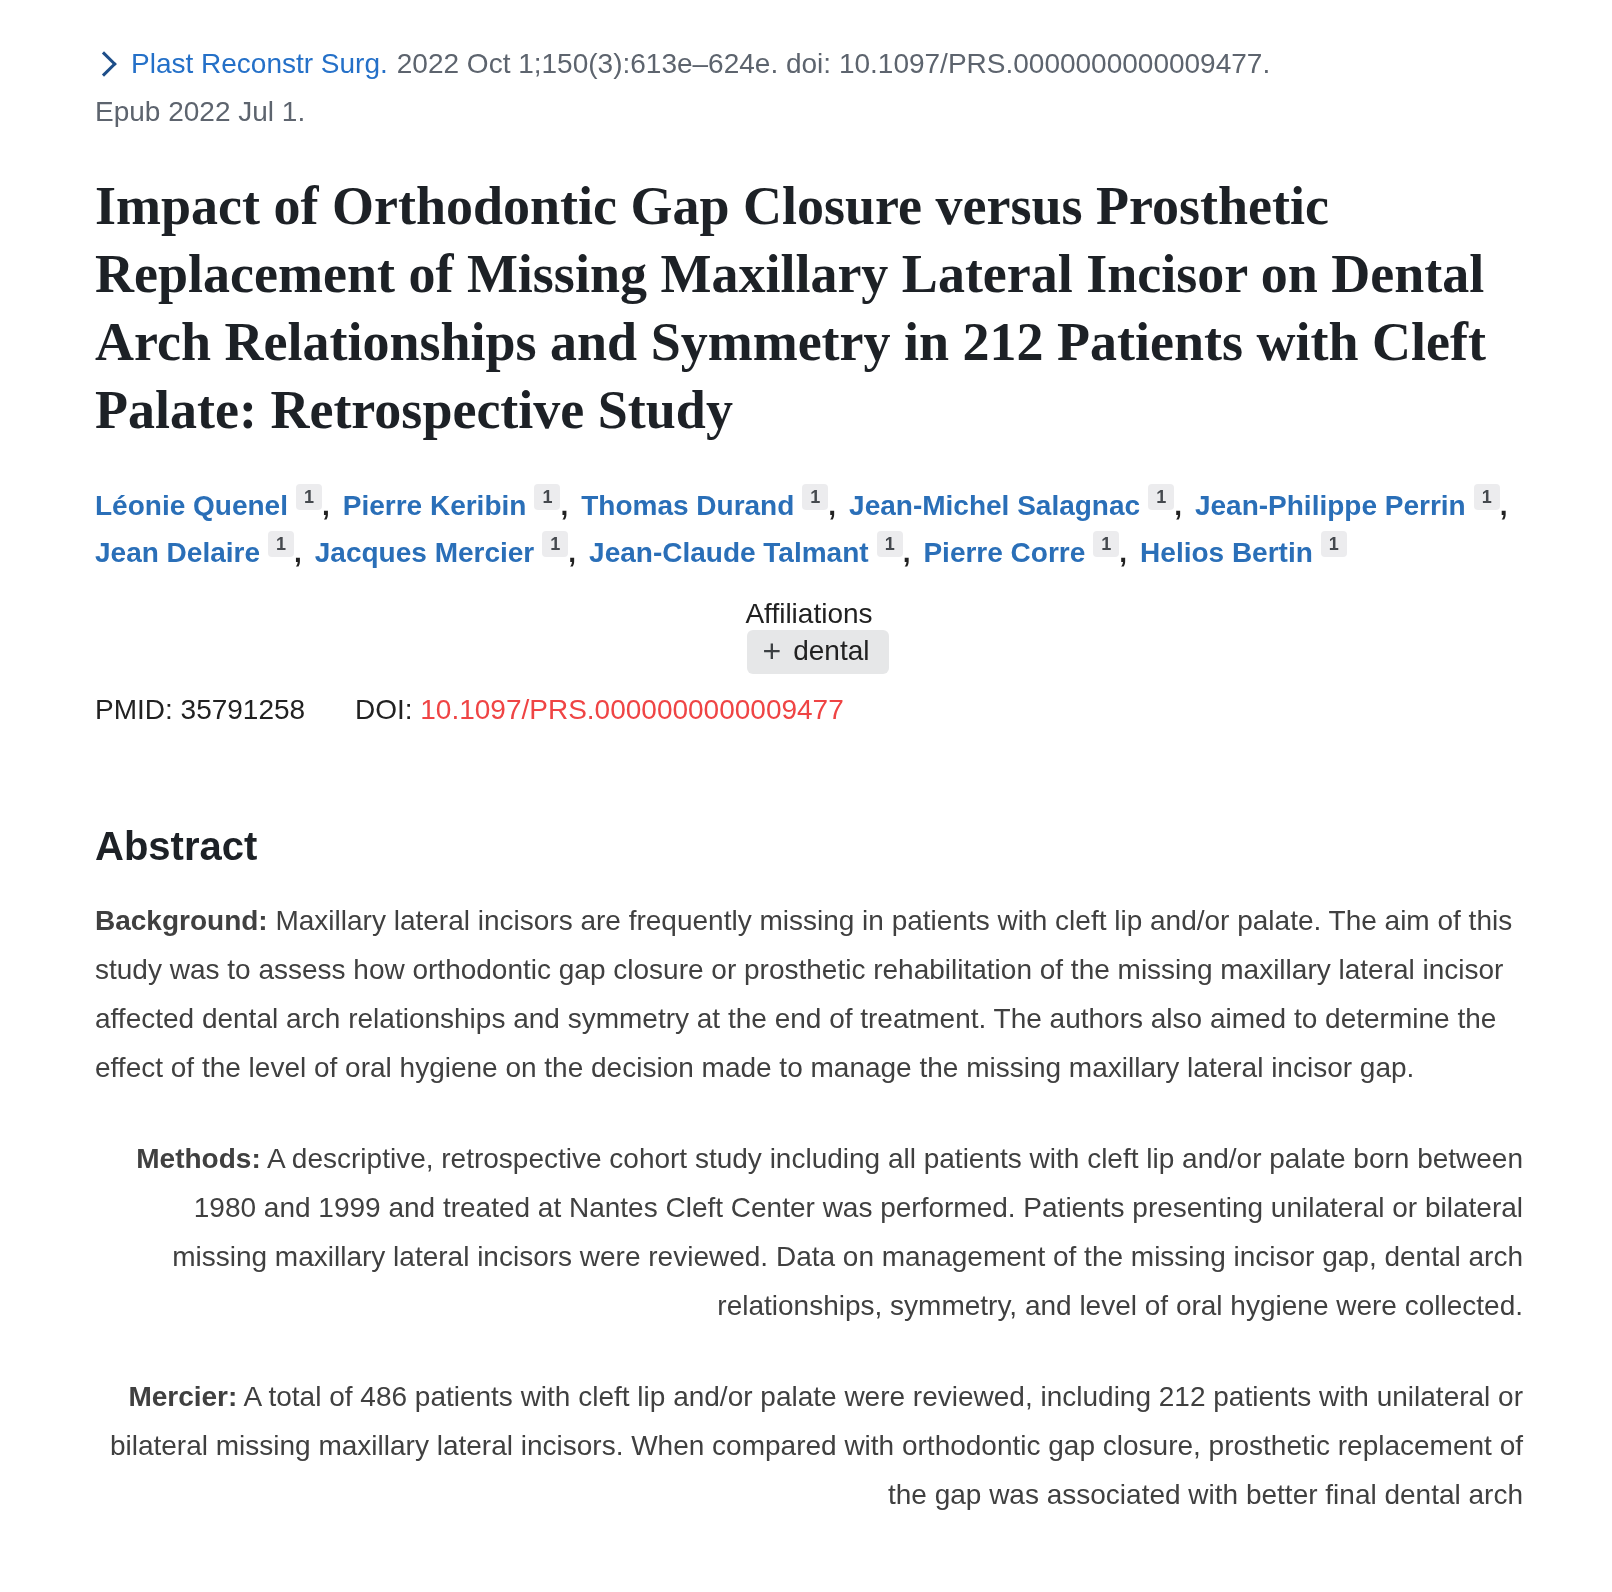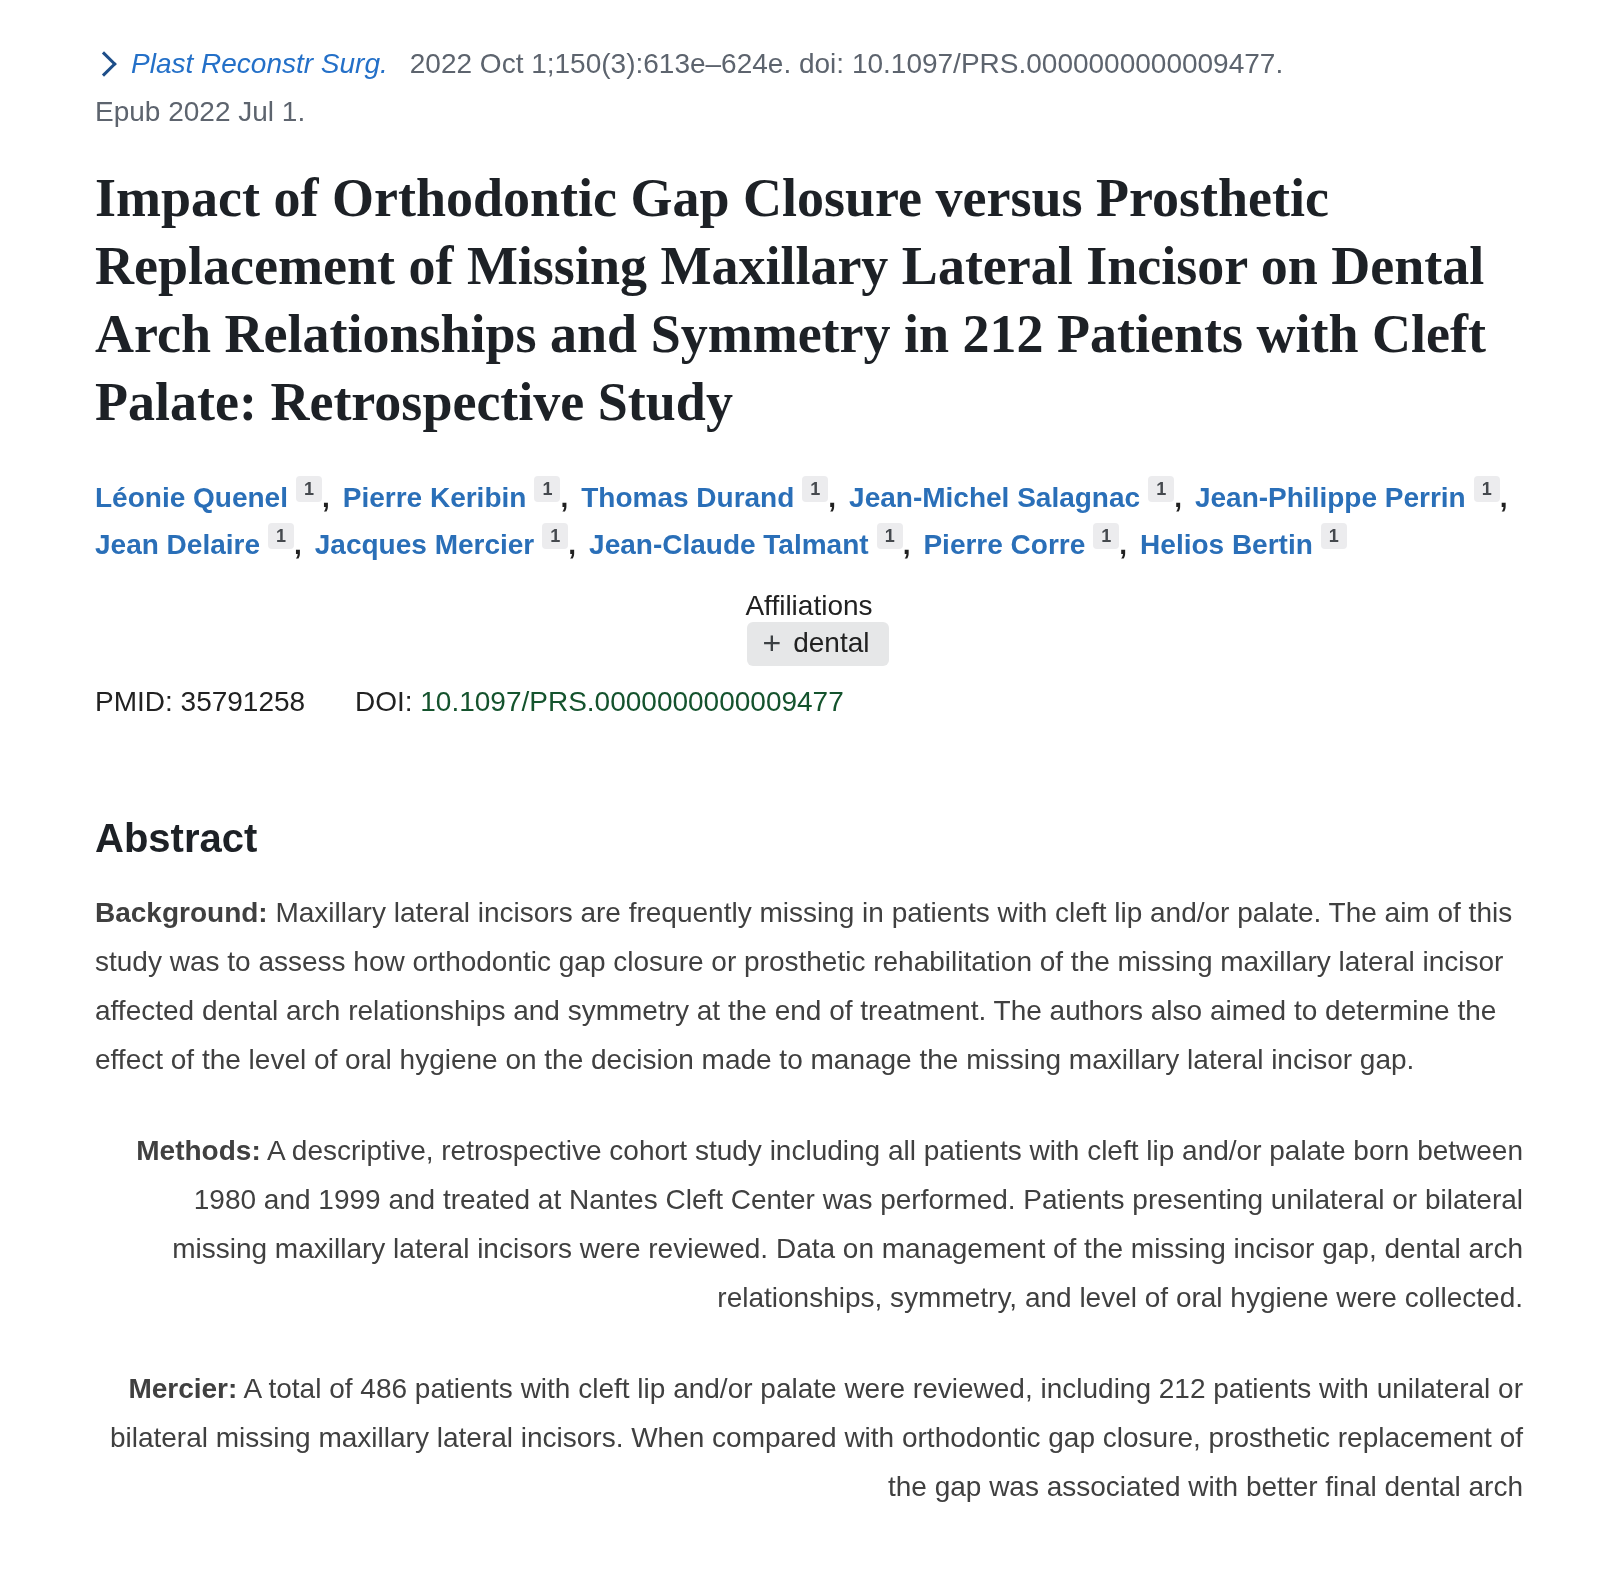--- a/index.html
+++ b/index.html
@@ -40,32 +40,31 @@
     transform: rotate(45deg);
     display: inline-block;
     margin-right: 18px;
     flex: 0 0 auto;
     cursor: pointer;
   }
   .journal-link {
     color: #2470c8;
     text-decoration: none;
     cursor: pointer;
-    margin-right: 22px;
-    font-style: italic;
+    margin-right: 9px;
   }
 
   
   .article-title {
     font-family: "Liberation Serif", serif;
     font-weight: 700;
     font-size: 54px;
     line-height: 68px;
     color: #1d2126;
-    margin: 28px 0 0 0;
+    margin: 36px 0 0 0;
   }
 
   
   .authors {
     margin-top: 38px;
     font-size: 28px;
     line-height: 47px;
     color: #212121;
     font-weight: bold;
   }
@@ -127,21 +126,21 @@
 
   
   .ids-row {
     margin-top: 16px;
     font-size: 28px;
     line-height: 40px;
     color: #212121;
   }
   .doi-group { margin-left: 42px; }
   .doi-link {
-    color: #14532d;
+    color: #ef4444;
     text-decoration: none;
     cursor: pointer;
   }
 
   
   .abstract-heading {
     font-family: Liberation Sans, sans-serif;
     font-weight: 700;
     font-size: 40px;
     line-height: 48px;

